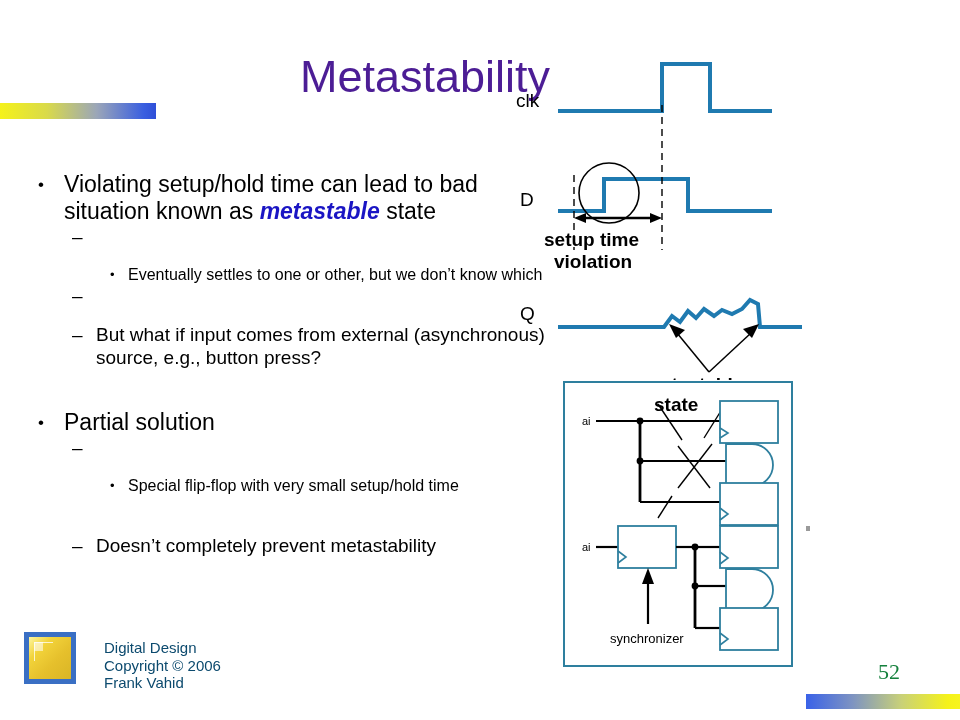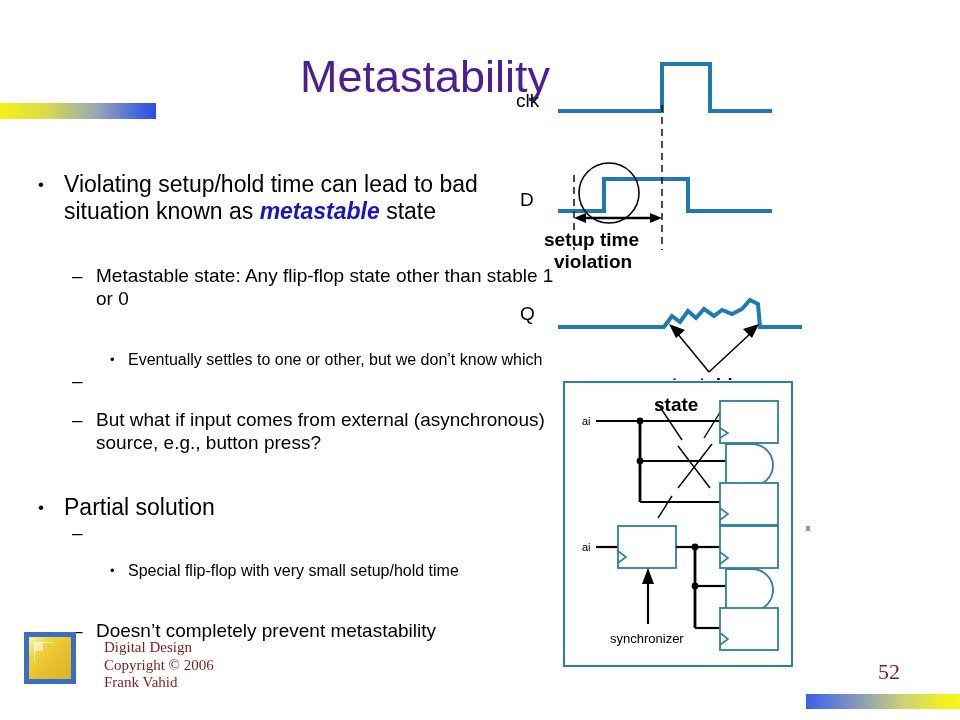--- a/index.html
+++ b/index.html
@@ -146,32 +146,32 @@
     left: 5px;
     top: 5px;
     width: 9px;
     height: 9px;
     background: rgba(255,255,255,.55);
   }
   #footer-credit {
     position: absolute;
     left: 104px;
     top: 639px;
-    font-family: Liberation Serif, serif;
+    font-family: Liberation Sans, sans-serif;
     font-size: 15px;
     line-height: 17.5px;
-    color: #7f1d1d;
+    color: #0c4a6e;
   }
   #page-number {
     position: absolute;
     left: 878px;
     top: 659px;
     font-family: "Liberation Serif", serif;
     font-size: 22px;
-    color: #7f1d1d;
+    color: #15803d;
   }
 
   
   #timing-figure {
     position: absolute;
     left: 502px;
     top: 50px;
     width: 460px;
     height: 330px;
   }
@@ -202,21 +202,20 @@
 
 <div id="body-list">
 
   <div class="bullet lvl1">
     <span class="marker">•</span>
     <span class="btext"><span>Violating setup/hold time can lead to bad situation known as </span><span class="emph">metastable</span><span> state</span></span>
   </div>
 
   <div class="bullet lvl2">
     <span class="marker">–</span>
-    <span class="btext">Metastable state: Any flip-flop state other than stable 1 or 0</span>
   </div>
 
   <div class="bullet lvl3">
     <span class="marker">•</span>
     <span class="btext">Eventually settles to one or other, but we don’t know which</span>
   </div>
 
   <div class="bullet lvl2">
     <span class="marker">–</span>
   </div>

